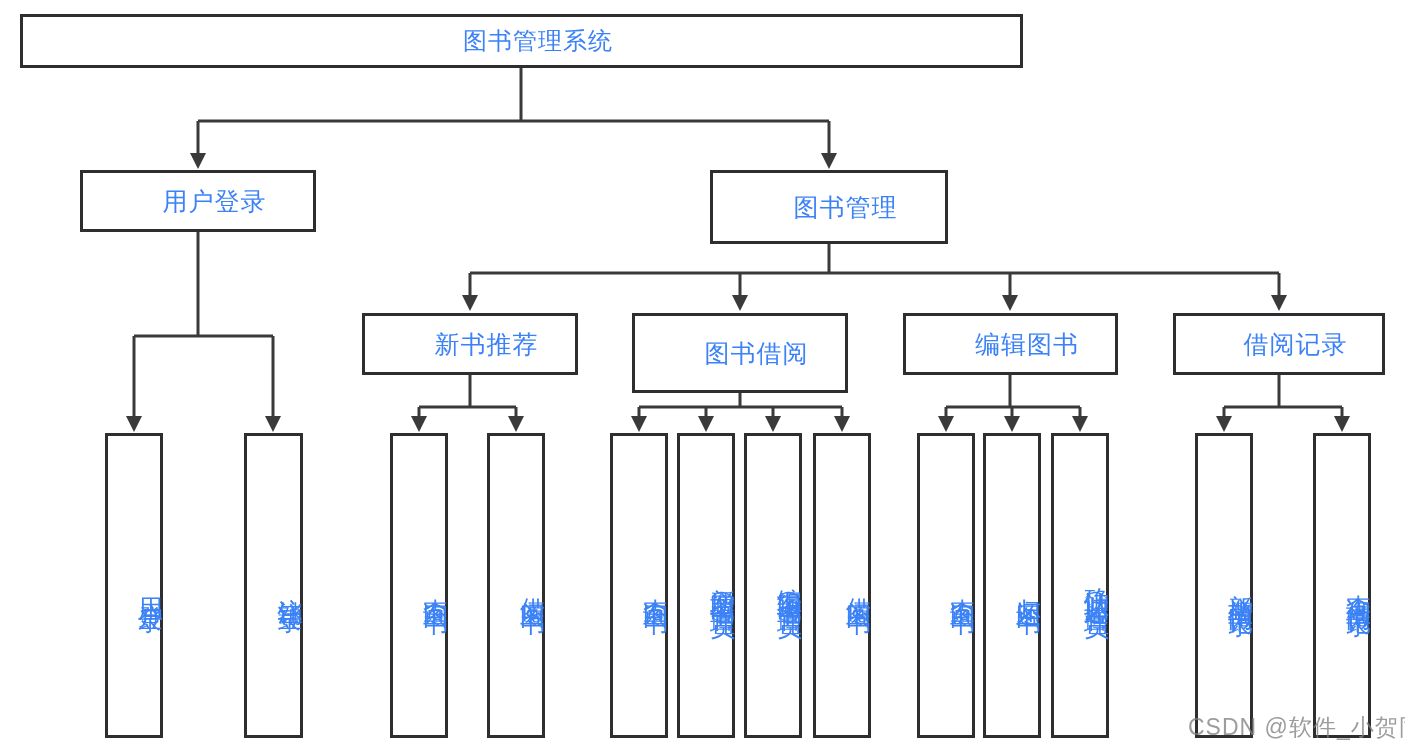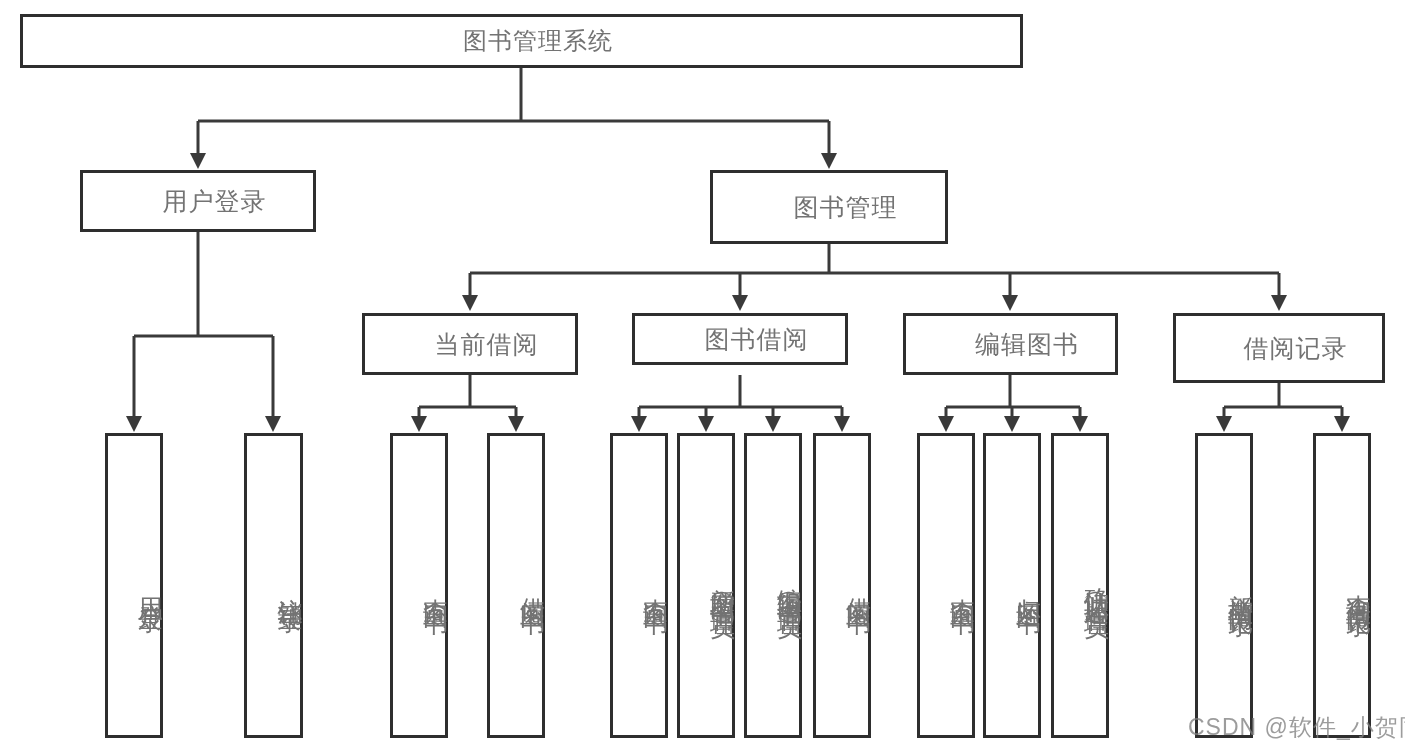--- a/index.html
+++ b/index.html
@@ -4,21 +4,21 @@
 <style>
   html,body{margin:0;padding:0;background:#ffffff;}
   .stage{
     position:relative;width:1405px;height:747px;background:#ffffff;
     font-family:"Liberation Sans","DejaVu Sans",sans-serif;overflow:hidden;
   }
   svg.wires{position:absolute;left:0;top:0;width:1405px;height:747px;}
   .node{
     position:absolute;box-sizing:border-box;background:#ffffff;
     border:3px solid #2e2e2e;display:flex;align-items:center;justify-content:center;
-    color:#737373;text-align:center;padding-left:33px;
+    color:#3b82f6;text-align:center;padding-left:33px;
   }
   .h{font-size:25px;letter-spacing:1px;}
   .title{font-size:24px;}
   .v{
     writing-mode:vertical-rl;font-size:25px;letter-spacing:4px;line-height:1;
   }
   .watermark{
     position:absolute;left:1188px;top:712px;font-size:23px;
     color:rgba(128,128,128,0.78);white-space:nowrap;letter-spacing:1px;
   }
@@ -63,24 +63,24 @@
     <use href="#arw" transform="translate(1080,432)"></use>
     <use href="#arw" transform="translate(1224,432)"></use>
     <use href="#arw" transform="translate(1342,432)"></use>
   </svg>
 
   <div class="node h title" style="left:20px;top:14px;width:1003px;height:54px">图书管理系统</div>
 
   <div class="node h" style="left:80px;top:170px;width:236px;height:62px">用户登录</div>
   <div class="node h" style="left:710px;top:170px;width:238px;height:74px">图书管理</div>
 
-  <div class="node h" style="left:362px;top:313px;width:216px;height:62px">当前借阅</div>
-  <div class="node h" style="left:632px;top:313px;width:216px;height:52px">图书借阅</div>
+  <div class="node h" style="left:362px;top:313px;width:216px;height:62px">新书推荐</div>
+  <div class="node h" style="left:632px;top:313px;width:216px;height:80px">图书借阅</div>
   <div class="node h" style="left:903px;top:313px;width:215px;height:62px">编辑图书</div>
-  <div class="node h" style="left:1173px;top:313px;width:212px;height:70px">借阅记录</div>
+  <div class="node h" style="left:1173px;top:313px;width:212px;height:62px">借阅记录</div>
 
   <div class="node v" style="left:105px;top:433px;width:58px;height:305px">用户登录</div>
   <div class="node v" style="left:244px;top:433px;width:59px;height:305px">注销登录</div>
 
   <div class="node v" style="left:390px;top:433px;width:58px;height:305px">查询图书</div>
   <div class="node v" style="left:487px;top:433px;width:58px;height:305px">借阅图书</div>
 
   <div class="node v" style="left:610px;top:433px;width:58px;height:305px">查询图书</div>
   <div class="node v" style="left:677px;top:433px;width:58px;height:305px">新增图书（管理员）</div>
   <div class="node v" style="left:744px;top:433px;width:58px;height:305px">编辑图书（管理员）</div>

